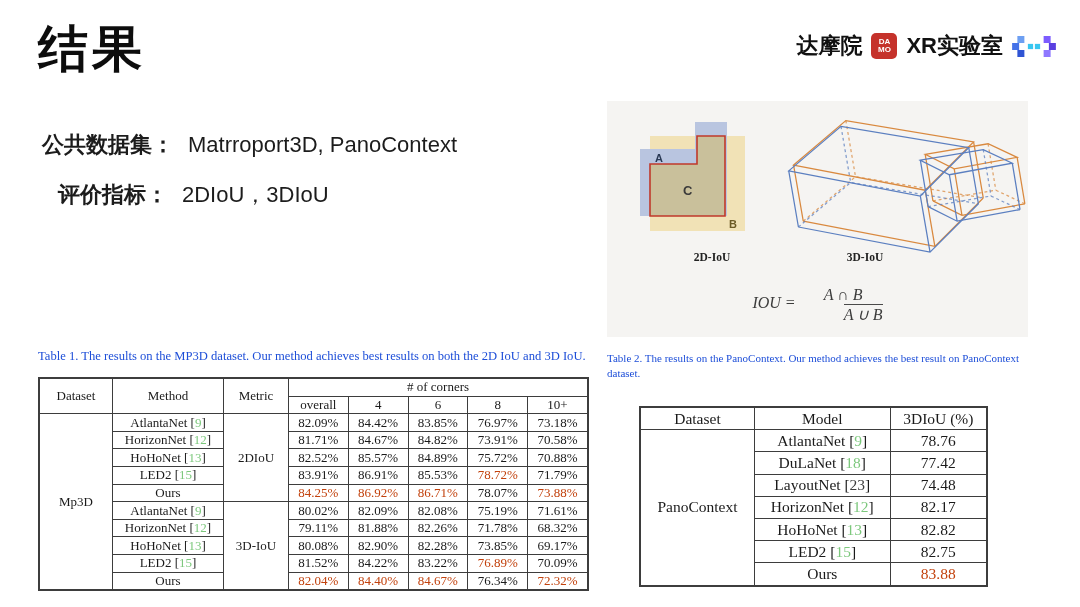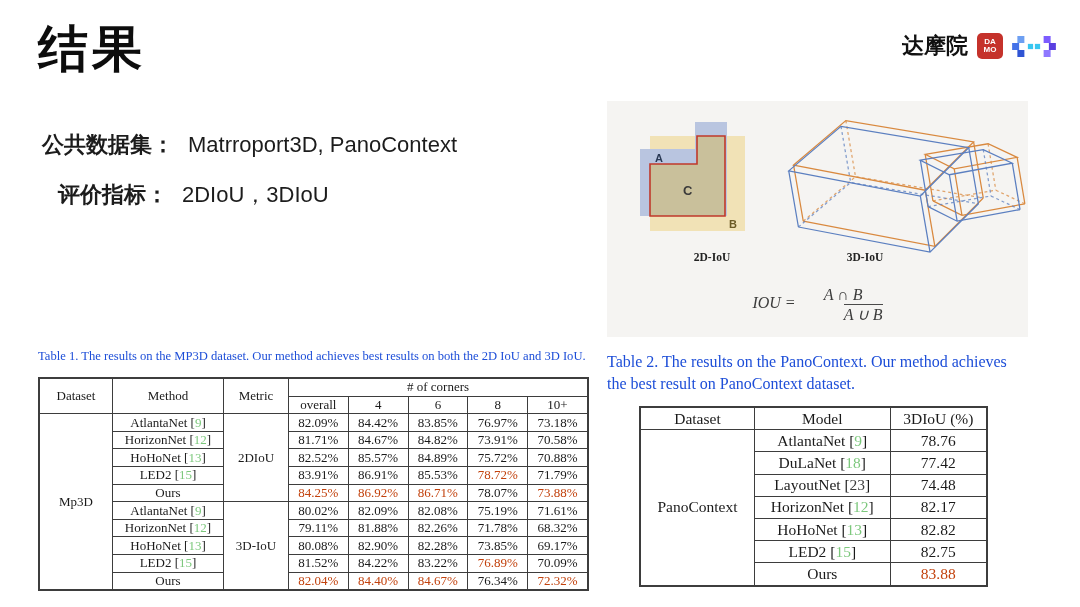--- a/index.html
+++ b/index.html
@@ -26,21 +26,21 @@
   .fig-cap{position:absolute;font-family:"Liberation Serif",serif;font-weight:700;font-size:11.5px;color:#222;text-align:center;}
   .cap-2d{left:30px;top:150px;width:150px;}
   .cap-3d{left:196px;top:150px;width:124px;}
   .formula{position:absolute;left:0;top:184px;width:100%;text-align:center;
            font-family:"Liberation Serif",serif;font-style:italic;font-size:16px;color:#3c3c3c;}
   .formula .frac{display:inline-flex;flex-direction:column;vertical-align:middle;margin-left:8px;line-height:1.2;}
   .formula .den{border-top:1.2px solid #4a4a4a;margin-left:40px;}
   
   .tbl-caption{position:absolute;font-family:"Liberation Serif",serif;color:#1d4ed8;}
   .cap-t1{left:38px;top:349px;width:560px;font-size:12.6px;white-space:nowrap;}
-  .cap-t2{left:607px;top:351px;width:420px;font-size:16px;line-height:1.35;}
+  .cap-t2{left:607px;top:351px;width:420px;font-size:11px;line-height:1.35;}
   table{border-collapse:collapse;background:#fff;}
   .tbl{position:absolute;font-family:"Liberation Serif",serif;}
   .tbl th,.tbl td{border:1px solid #3d3d3d;text-align:center;font-weight:400;padding:0 3px;}
   .t1{left:38px;top:377px;width:551px;font-size:13px;}
   .t1 th,.t1 td{height:16.6px;line-height:1.05;}
   .t2{left:639px;top:406px;width:349px;font-size:15.5px;}
   .t2 th,.t2 td{height:21.2px;}
   .tbl{border:2px solid #3d3d3d;}
   .red{color:#c2410c;font-weight:700;}
   .ref{color:#7dc87d;}
@@ -52,20 +52,21 @@
 <body>
 
 <div class="slide-title">结果</div>
 
 <div class="logo-bar">
   <span class="brand-cn">达摩院</span>
   <span class="seal">
     <span>DA</span>
     <span>MO</span>
   </span>
+  <span class="brand-cn">XR实验室</span>
   <svg width="44" height="21" viewBox="0 0 50 24">
     <rect x="6" y="0" width="8" height="8" fill="#6d9ff2"></rect>
     <rect x="0" y="8" width="8" height="8" fill="#4572e8"></rect>
     <rect x="6" y="16" width="8" height="8" fill="#2f54d4"></rect>
     <rect x="18" y="9" width="6" height="6" fill="#37c6f0"></rect>
     <rect x="26" y="9" width="6" height="6" fill="#37c6f0"></rect>
     <rect x="36" y="0" width="8" height="8" fill="#7c5cff"></rect>
     <rect x="42" y="8" width="8" height="8" fill="#5a3fe0"></rect>
     <rect x="36" y="16" width="8" height="8" fill="#8f78ff"></rect>
   </svg>

